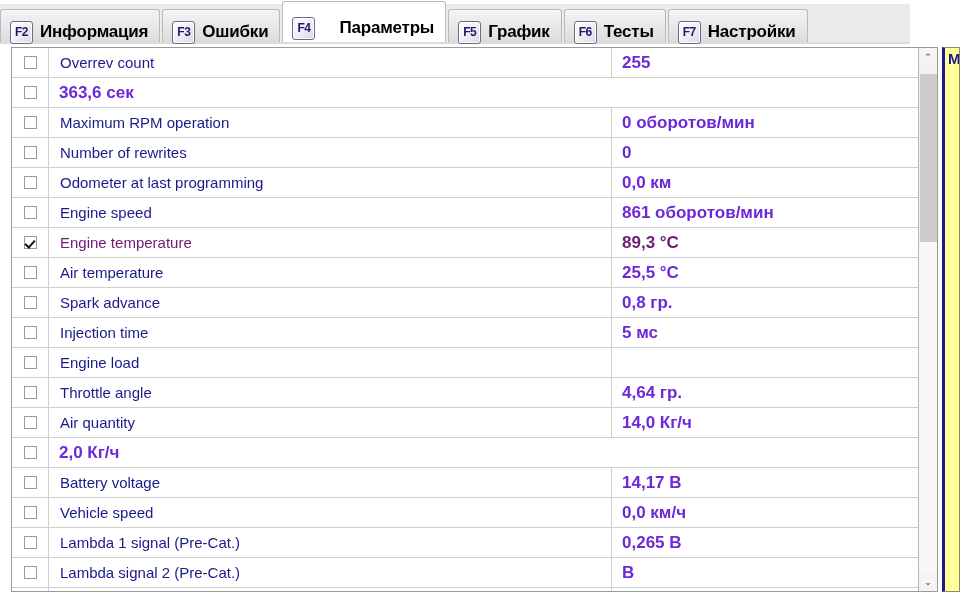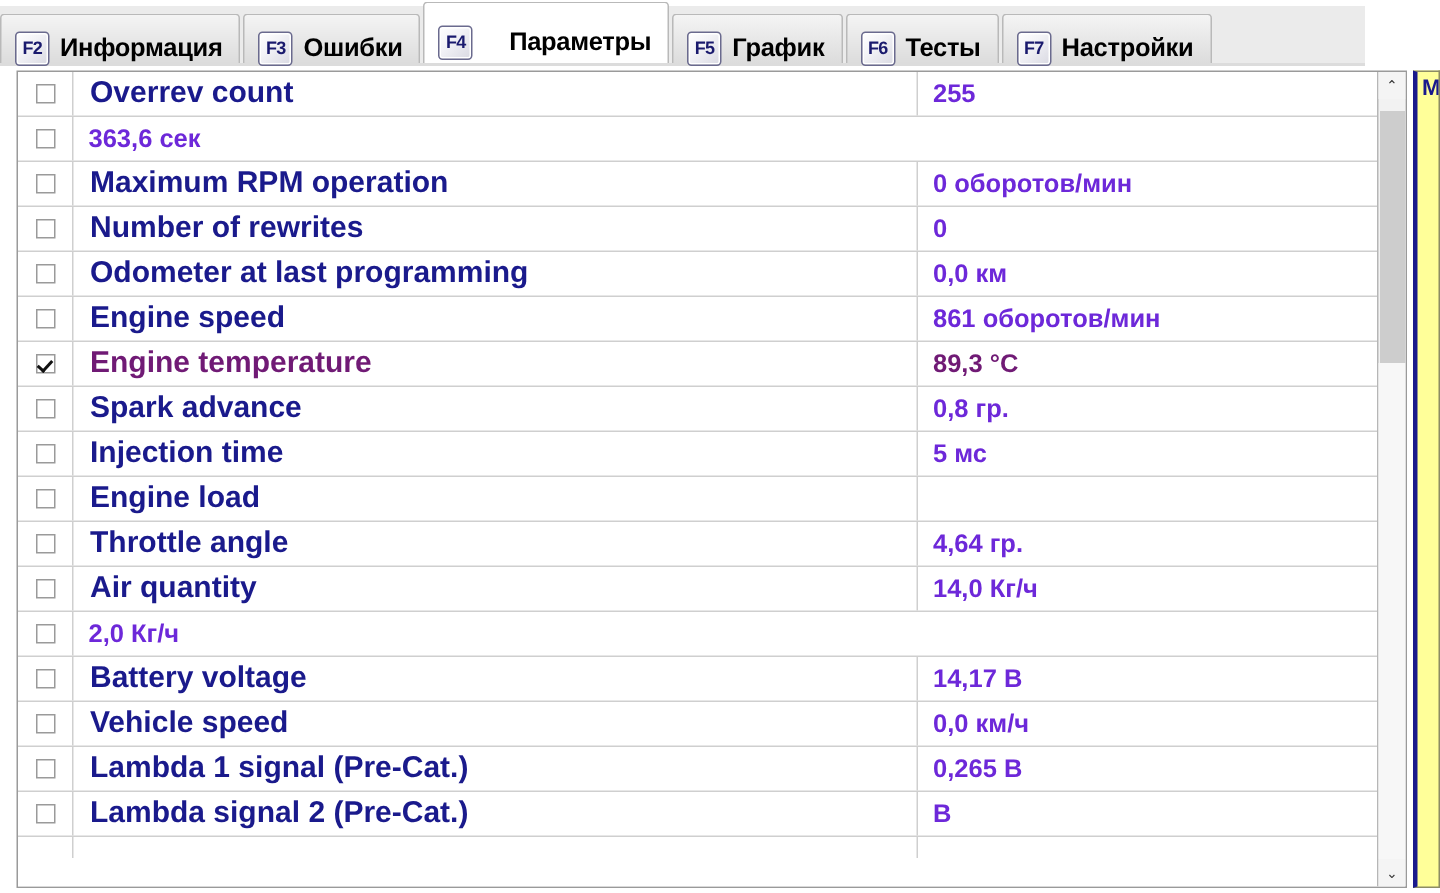--- a/index.html
+++ b/index.html
@@ -160,22 +160,22 @@
   }
   .cell-name {
     flex: 0 0 563px;
     width: 563px;
     height: 100%;
     display: flex;
     align-items: center;
     box-sizing: border-box;
     padding-left: 11px;
     border-right: 1px solid #cfcfcf;
-    font-size: 20px;
-    font-weight: bold;
+    font-size: 15px;
+    font-weight: normal;
     color: #1a1a8c;
     white-space: nowrap;
     overflow: hidden;
   }
   .cell-value {
     flex: 1 1 auto;
     height: 100%;
     display: flex;
     align-items: center;
     box-sizing: border-box;
@@ -353,20 +353,27 @@
           <div class="cell-check">
             <div class="cbox checked"></div>
           </div>
           <div class="cell-name">Engine temperature</div>
           <div class="cell-value">89,3 °C</div>
         </div>
         <div class="row">
           <div class="cell-check">
             <div class="cbox"></div>
           </div>
+          <div class="cell-name">Air temperature</div>
+          <div class="cell-value">25,5 °C</div>
+        </div>
+        <div class="row">
+          <div class="cell-check">
+            <div class="cbox"></div>
+          </div>
           <div class="cell-name">Spark advance</div>
           <div class="cell-value">0,8 гр.</div>
         </div>
         <div class="row">
           <div class="cell-check">
             <div class="cbox"></div>
           </div>
           <div class="cell-name">Injection time</div>
           <div class="cell-value">5 мс</div>
         </div>

